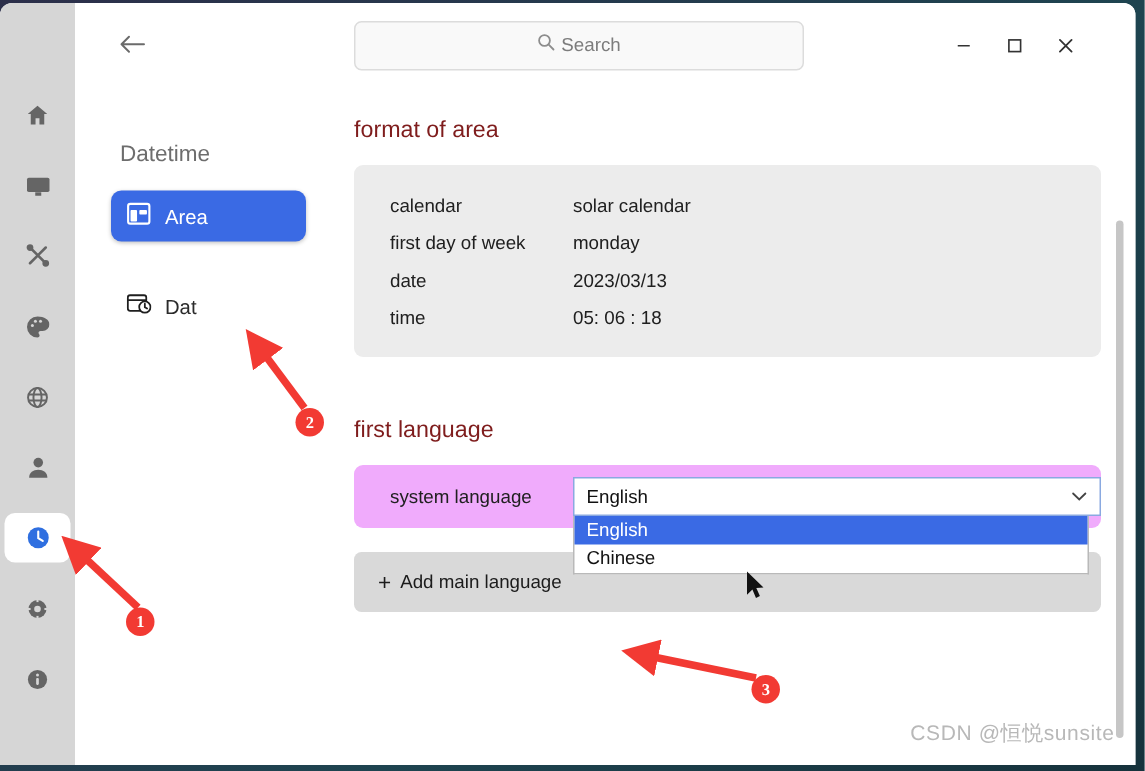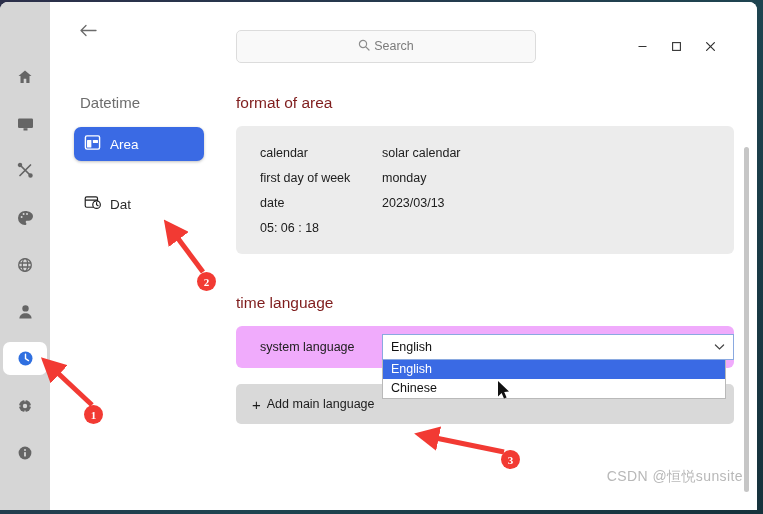--- a/index.html
+++ b/index.html
@@ -73,21 +73,21 @@
     background: #3a6ae4; color: #ffffff;
     width: 130px;
     box-shadow: 0 1px 3px rgba(0,0,0,.25);
   }
   .nav-item.spaced { margin-top: 16px; }
 
   
   #content {
     flex: 1; position: relative;
     background: #ffffff;
-    padding: 16px 30px 0 6px;
+    padding: 0 30px 0 6px;
     overflow: hidden;
   }
 
   
   #topbar {
     height: 50px;
     display: flex; align-items: center;
     padding-top: 6px;
   }
   #search {
@@ -191,21 +191,21 @@
 
   
   #scrollbar {
     position: absolute; right: 8px; top: 145px;
     width: 5px; height: 345px;
     background: #c6c6c6; border-radius: 3px;
   }
 
   
   #watermark {
-    position: absolute; right: 14px; bottom: 24px;
+    position: absolute; right: 14px; bottom: 12px;
     font-size: 14px; color: #b8b8b8;
     letter-spacing: .4px;
     user-select: none;
   }
 
   
   #overlay { position: absolute; inset: 0; pointer-events: none; z-index: 60; }
   .marker {
     position: absolute;
     width: 19px; height: 19px; border-radius: 50%;
@@ -394,27 +394,28 @@
       </div>
       <div class="fmt-row">
         <span class="fmt-label">first day of week</span>
         <span class="fmt-value">monday</span>
       </div>
       <div class="fmt-row">
         <span class="fmt-label">date</span>
         <span class="fmt-value">2023/03/13</span>
       </div>
       <div class="fmt-row">
+        <span class="fmt-label">time</span>
         <span class="fmt-value">05: 06 : 18</span>
       </div>
     </div>
 
 
     
-    <div class="section-title" id="sec-lang-title">time language</div>
+    <div class="section-title" id="sec-lang-title">first language</div>
 
     <div id="lang-card">
       <span id="lang-label">system language</span>
 
       <div id="select-wrap">
         <div id="select-box">
           <span>English</span>
           <span class="chev">
             <svg width="11" height="8" viewBox="0 0 11 8" stroke="#444" stroke-width="1.2" fill="none" stroke-linecap="round">
                 <path d="M1.4 2 5.5 6 9.6 2"></path>

